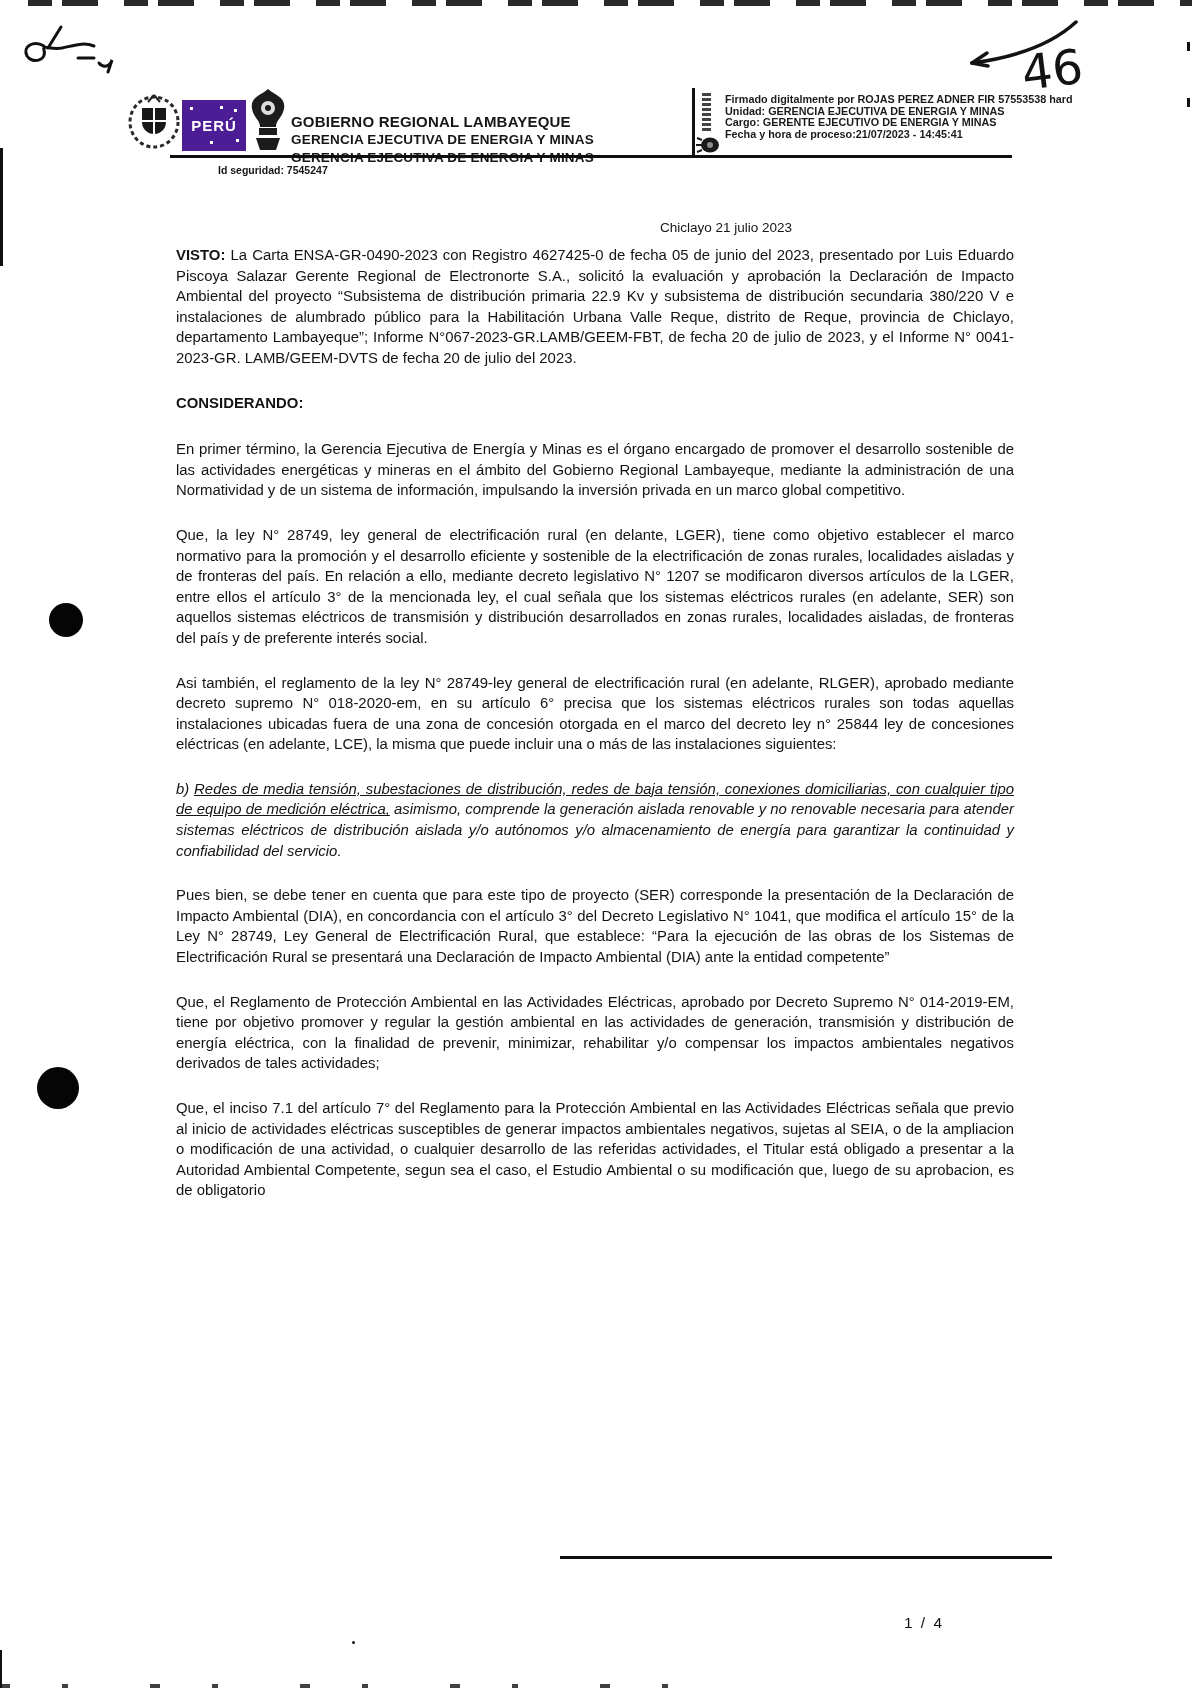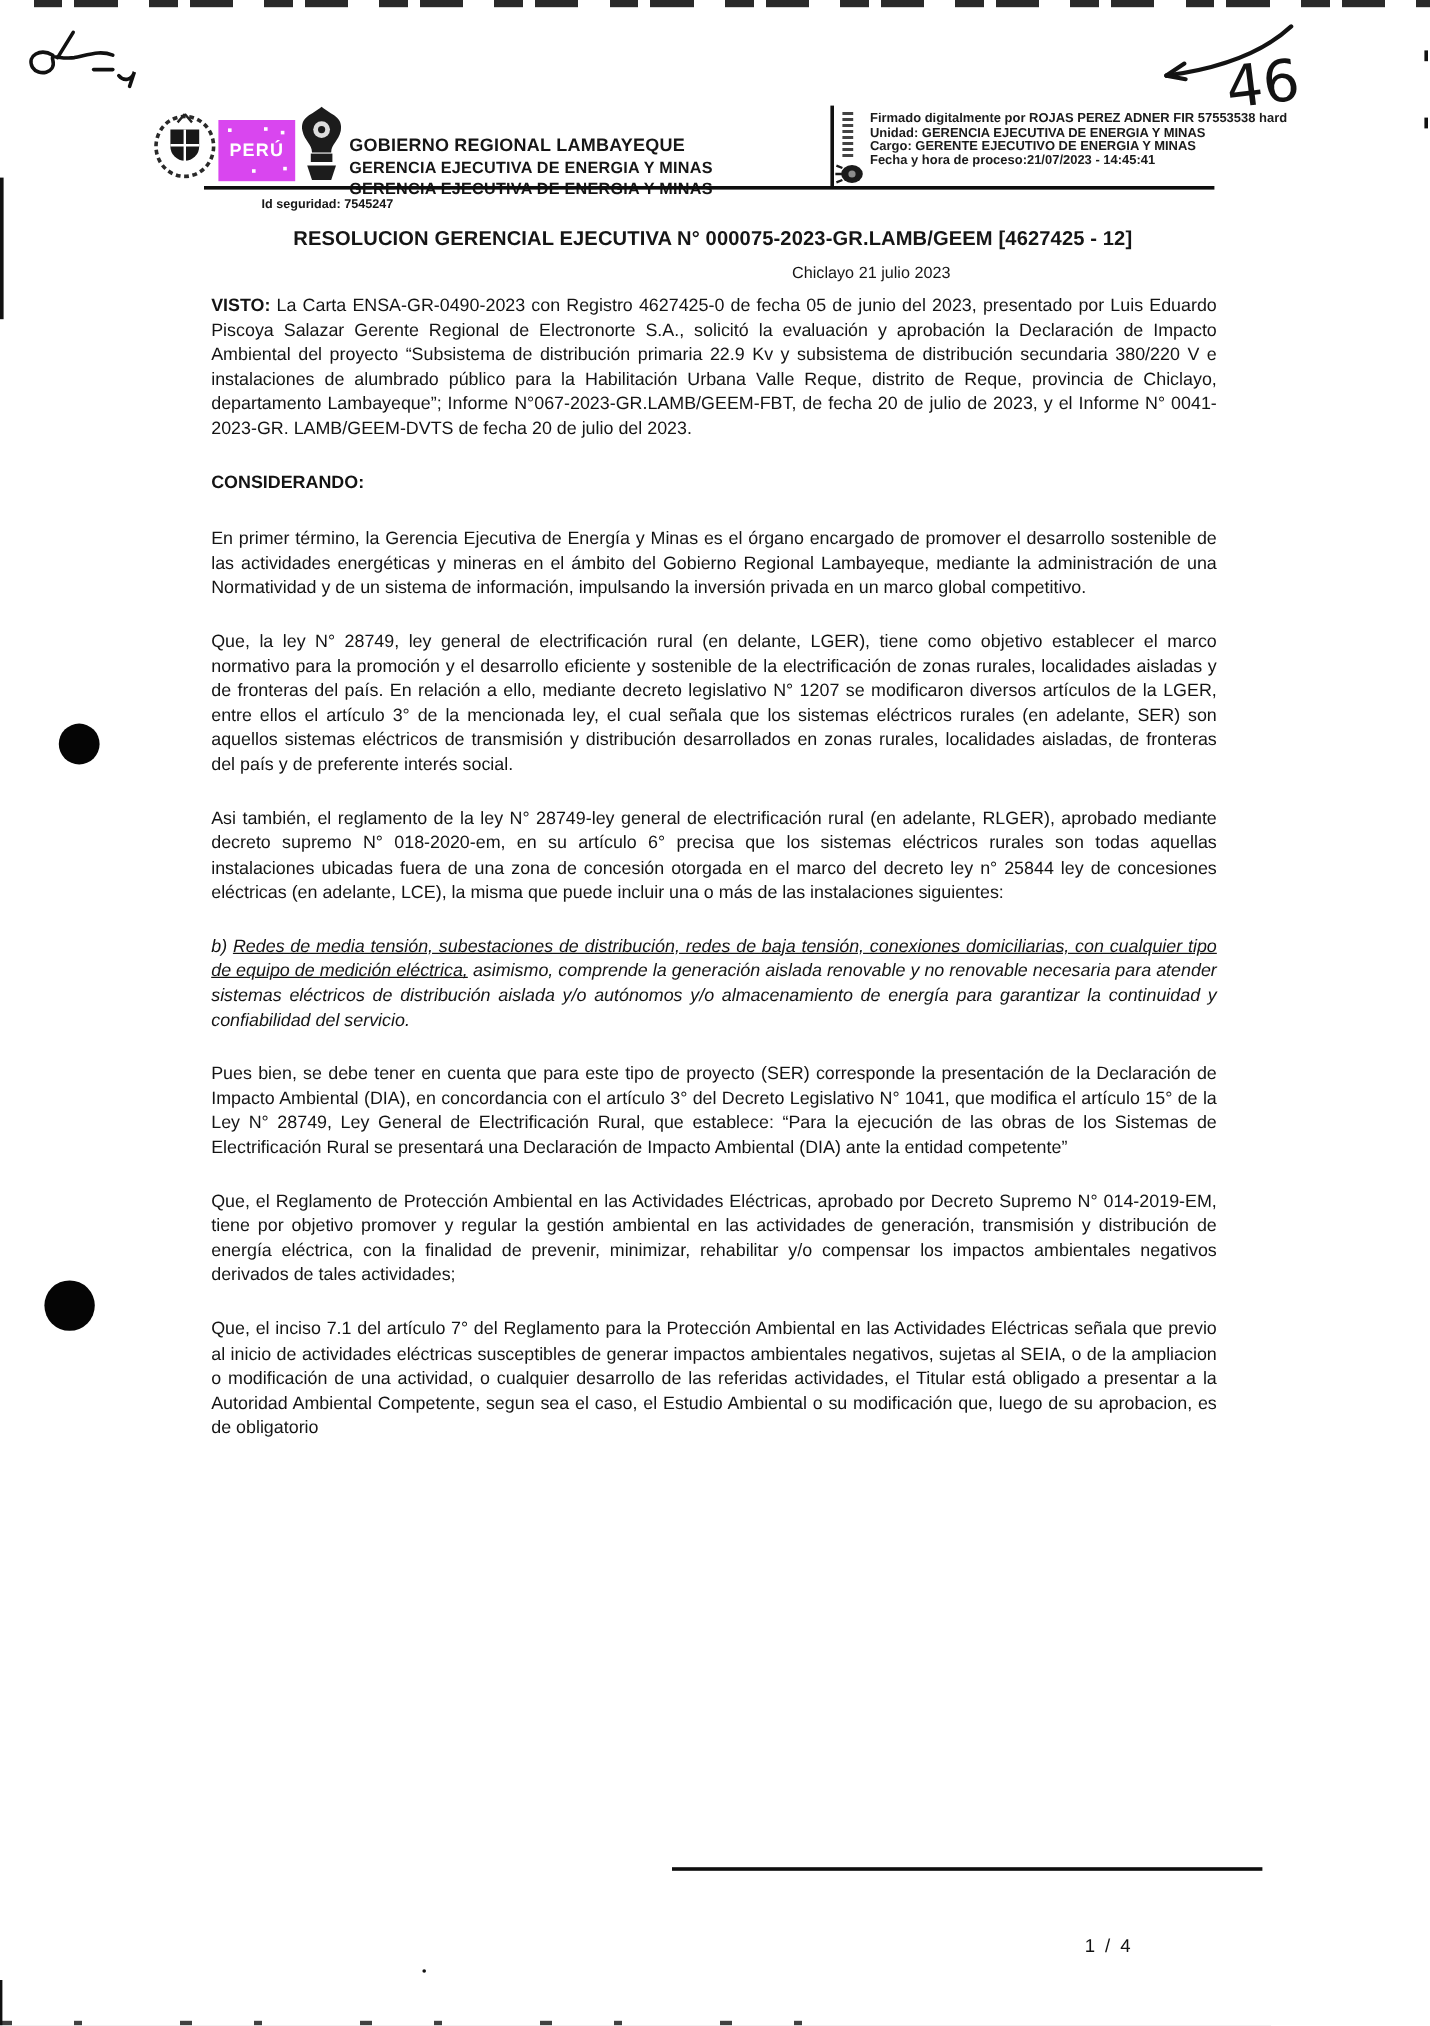--- a/index.html
+++ b/index.html
@@ -28,21 +28,21 @@
   }
   .speck{position:absolute;background:#111;border-radius:50%;}
   .hole-punch{position:absolute;background:#050505;border-radius:50%;}
   .scribble-svg{position:absolute;left:14px;top:18px;}
   .fortysix-svg{position:absolute;left:948px;top:6px;}
   .fortysix-svg text{font-family:"DejaVu Sans",sans-serif;fill:#131313;}
   
   .coat-of-arms{position:absolute;left:127px;top:93px;}
   .peru-box{
     position:absolute;left:182px;top:100px;width:64px;height:51px;
-    background:#d946ef;display:flex;align-items:center;justify-content:center;
+    background:#4c1d95;display:flex;align-items:center;justify-content:center;
   }
   .peru-box .wordmark{color:#fff;font-weight:bold;font-size:15px;letter-spacing:1px;}
   .peru-box .specks{position:absolute;left:8px;top:7px;width:3px;height:3px;background:#fff;
     box-shadow:44px 2px 0 #fff, 20px 34px 0 #fff, 46px 32px 0 #fff, 30px -1px 0 #fff;}
   .regional-emblem{position:absolute;left:247px;top:87px;}
   .header-text{position:absolute;left:291px;top:97px;line-height:18px;margin-top:16px;}
   .header-text .org{font-size:15px;font-weight:bold;letter-spacing:.2px;}
   .header-text .dept{font-size:13.5px;font-weight:bold;letter-spacing:.2px;}
   .header-rule{position:absolute;left:170px;top:155px;width:842px;height:3px;background:#0e0e0e;}
   .security-id{position:absolute;left:176px;top:164px;font-size:10.5px;font-weight:bold;padding-left:42px;}
@@ -144,21 +144,20 @@
     <div>Firmado digitalmente  por ROJAS PEREZ ADNER FIR 57553538 hard</div>
     <div>Unidad: GERENCIA EJECUTIVA DE ENERGIA Y MINAS</div>
     <div>Cargo: GERENTE EJECUTIVO DE ENERGIA Y MINAS</div>
     <div>Fecha y hora de proceso:21/07/2023 - 14:45:41</div>
   </div>
 
   <div class="header-rule"></div>
   <div class="security-id">Id seguridad: 7545247</div>
 
   <div class="place-date">Chiclayo 21 julio 2023</div>
-  <div class="doc-title">RESOLUCION GERENCIAL EJECUTIVA N° 000075-2023-GR.LAMB/GEEM [4627425 - 12]</div>
 
   <div class="hole-punch" style="left:49px;top:603px;width:34px;height:34px;"></div>
   <div class="hole-punch" style="left:37px;top:1067px;width:42px;height:42px;"></div>
 
   <div class="body-text">
     <p><span class="b">VISTO:</span> <span>La Carta ENSA-GR-0490-2023 con Registro 4627425-0 de fecha 05 de junio del 2023, presentado por Luis Eduardo Piscoya Salazar Gerente Regional de Electronorte S.A., solicitó la evaluación y aprobación la Declaración de Impacto Ambiental del proyecto “Subsistema de distribución primaria 22.9 Kv y subsistema de distribución secundaria 380/220 V e instalaciones de alumbrado público para la Habilitación Urbana Valle Reque, distrito de Reque, provincia de Chiclayo, departamento Lambayeque”; Informe N°067-2023-GR.LAMB/GEEM-FBT, de fecha 20 de julio de 2023, y el Informe N° 0041-2023-GR. LAMB/GEEM-DVTS de fecha 20 de julio del 2023.</span></p>
 
     <p class="considerando">CONSIDERANDO:</p>
 
     <p>En primer término, la Gerencia Ejecutiva de Energía y Minas es el órgano encargado de promover el desarrollo sostenible de las actividades energéticas y mineras en el ámbito del Gobierno Regional Lambayeque, mediante la administración de una Normatividad y de un sistema de información, impulsando la inversión privada en un marco global competitivo.</p>

